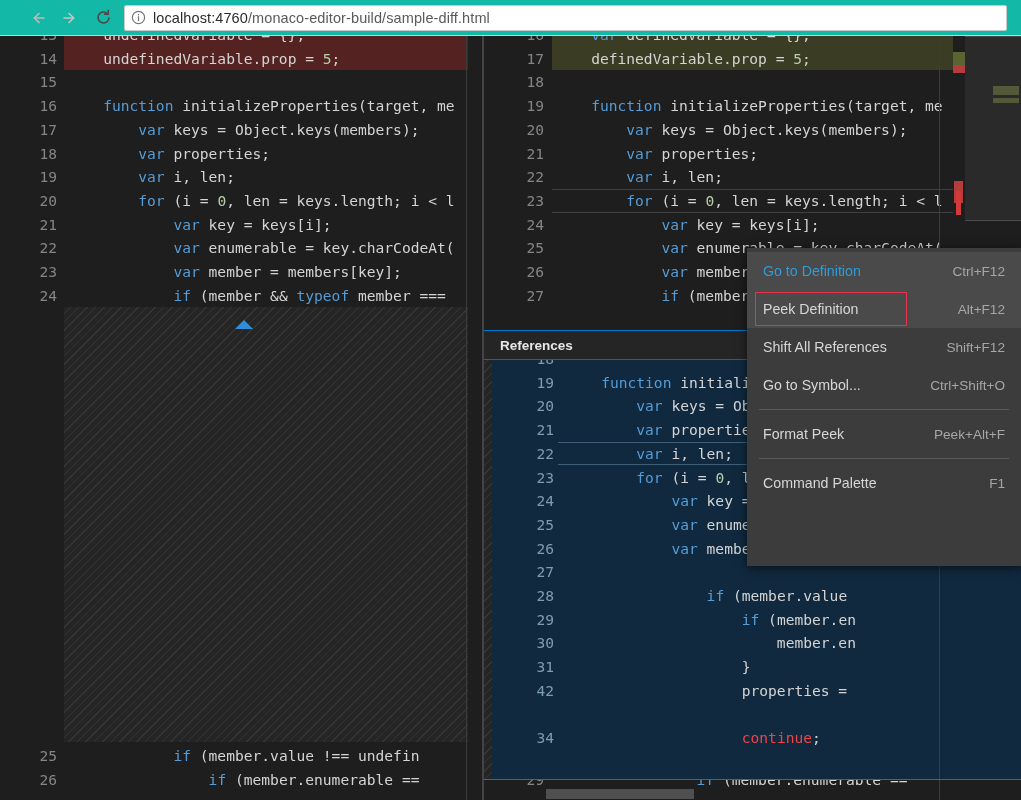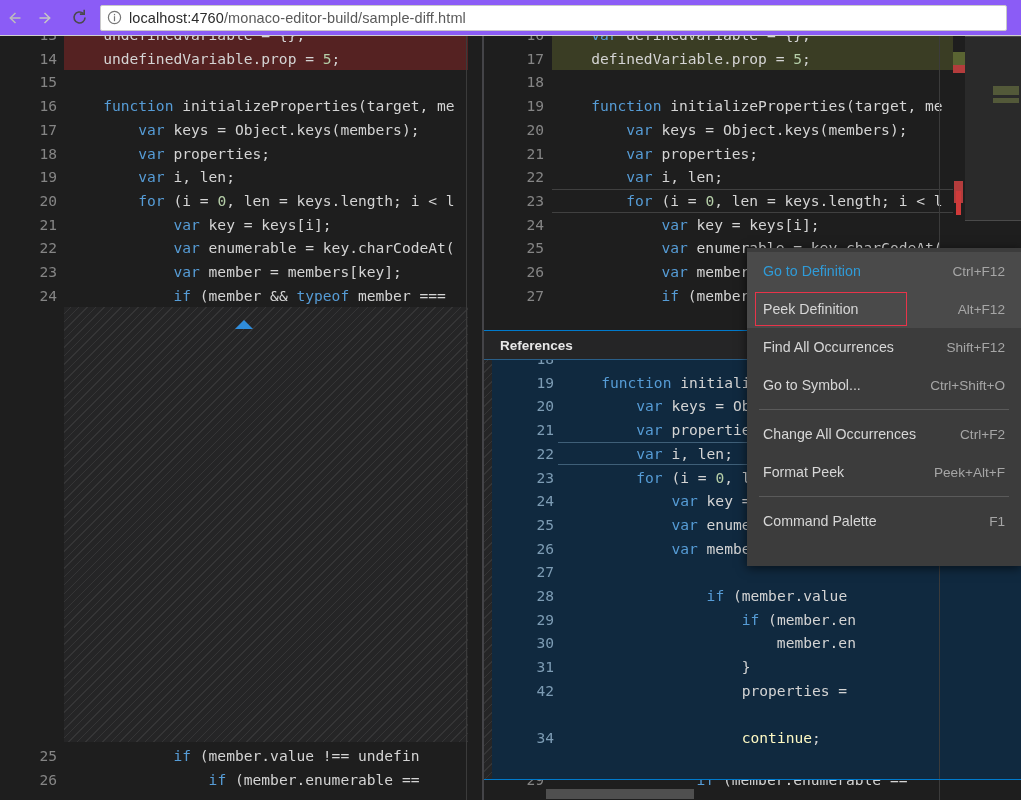--- a/index.html
+++ b/index.html
@@ -3,22 +3,23 @@
 <meta charset="utf-8">
 <title>monaco-editor sample-diff</title>
 <style>
   * { box-sizing: border-box; margin:0; padding:0; }
   html,body { width:1021px; height:800px; overflow:hidden; background:#1e1e1e;
               font-family:"Liberation Sans", sans-serif; }
 
   
   #browser-chrome{
     position:absolute; left:0; top:0; width:1021px; height:36px;
-    background:#8b5cf6; display:flex; align-items:center;
+    background:#14b8a6; display:flex; align-items:center;
     border-bottom:1px solid #cfcfcf;
+    padding-left:24px;
   }
   .nav-btn{ width:30px; height:30px; display:flex; align-items:center; justify-content:center; }
   .nav-btn svg{ display:block; }
   #url-wrap{
     flex:1; height:26px; margin:0 14px 0 6px; background:#fff;
     border:1px solid #c9c9c9; border-radius:2px;
     display:flex; align-items:center; padding:0 6px;
   }
   #url-text{
     font-size:14.5px; color:#5a5a5a; white-space:nowrap; overflow:hidden;
@@ -256,49 +257,45 @@
           <div class="line" style="top: 105.5px;"><span class="ln">23</span><span class="src">        <span style="color:#569cd6">for</span> (i = <span style="color:#b5cea8">0</span>, l</span></div>
           <div class="line" style="top: 129.2px;"><span class="ln">24</span><span class="src">            <span style="color:#569cd6">var</span> key = </span></div>
           <div class="line" style="top: 152.9px;"><span class="ln">25</span><span class="src">            <span style="color:#569cd6">var</span> enume</span></div>
           <div class="line" style="top: 176.6px;"><span class="ln">26</span><span class="src">            <span style="color:#569cd6">var</span> member = members</span></div>
           <div class="line" style="top: 200.3px;"><span class="ln">27</span></div>
           <div class="line" style="top: 224px;"><span class="ln">28</span><span class="src">                <span style="color:#569cd6">if</span> (member.value</span></div>
           <div class="line" style="top: 247.7px;"><span class="ln">29</span><span class="src">                    <span style="color:#569cd6">if</span> (member.en</span></div>
           <div class="line" style="top: 271.4px;"><span class="ln">30</span><span class="src">                        member.en</span></div>
           <div class="line" style="top: 295.1px; text-decoration: underline;"><span class="ln">31</span><span class="src">                    }</span></div>
           <div class="line" style="top: 318.8px;"><span class="ln">42</span><span class="src">                    properties =</span></div>
-          <div class="line" style="top: 366.2px;"><span class="ln">34</span><span class="src">                    <span style="color:#fef9c3">continue</span>;</span></div>
+          <div class="line" style="top: 366.2px;"><span class="ln">34</span><span class="src">                    <span style="color:#ef4444">continue</span>;</span></div>
         </div>
       <div class="ruler" style="left:455px"></div>
     </div>
   </div>
 
   <div id="context-menu">
       <div class="menu-item focused">
         <span class="mlabel">Go to Definition</span>
         <span class="mkey">Ctrl+F12</span>
       </div>
       <div class="menu-item outlined">
         <span class="mlabel">Peek Definition</span>
         <span class="mkey">Alt+F12</span>
         <span class="outline-ring"></span>
       </div>
       <div class="menu-item">
-        <span class="mlabel">Find All Occurrences</span>
+        <span class="mlabel">Shift All References</span>
         <span class="mkey">Shift+F12</span>
       </div>
       <div class="menu-item">
         <span class="mlabel">Go to Symbol...</span>
         <span class="mkey">Ctrl+Shift+O</span>
       </div>
       <div class="menu-sep"></div>
-      <div class="menu-item">
-        <span class="mlabel">Change All Occurrences</span>
-        <span class="mkey">Ctrl+F2</span>
-      </div>
       <div class="menu-item">
         <span class="mlabel">Format Peek</span>
         <span class="mkey">Peek+Alt+F</span>
       </div>
       <div class="menu-sep"></div>
       <div class="menu-item">
         <span class="mlabel">Command Palette</span>
         <span class="mkey">F1</span>
       </div>
     </div>

